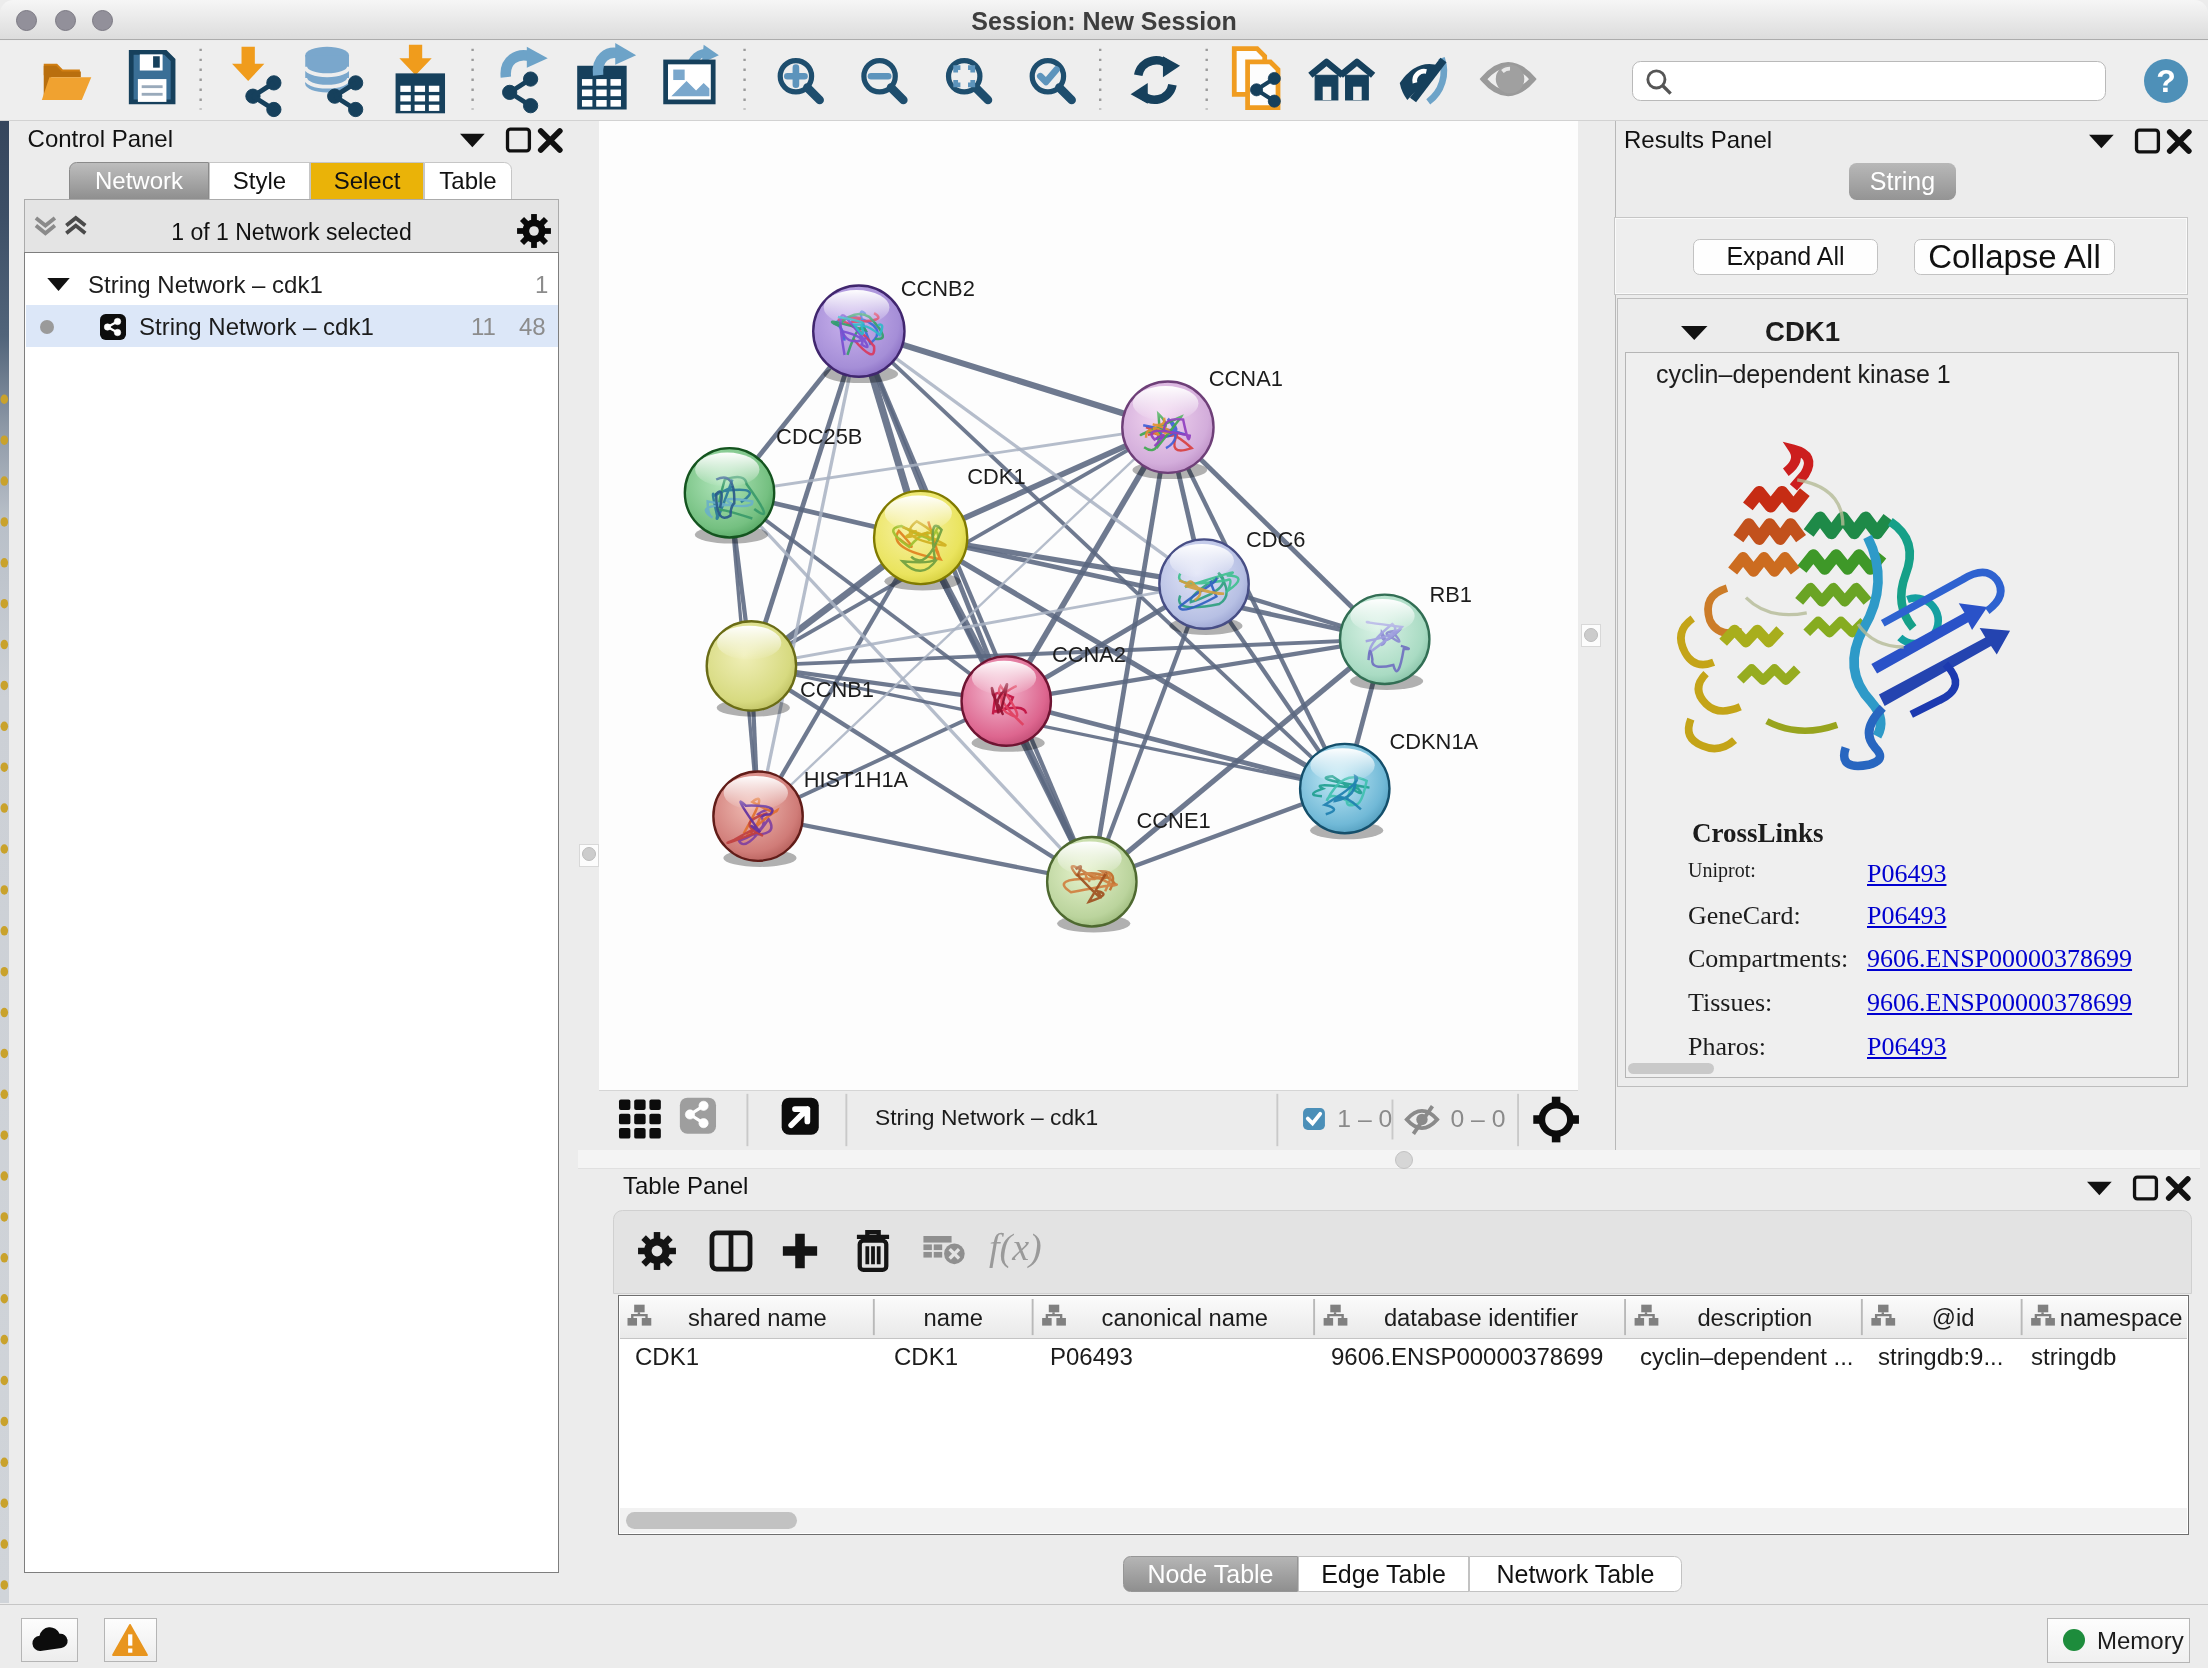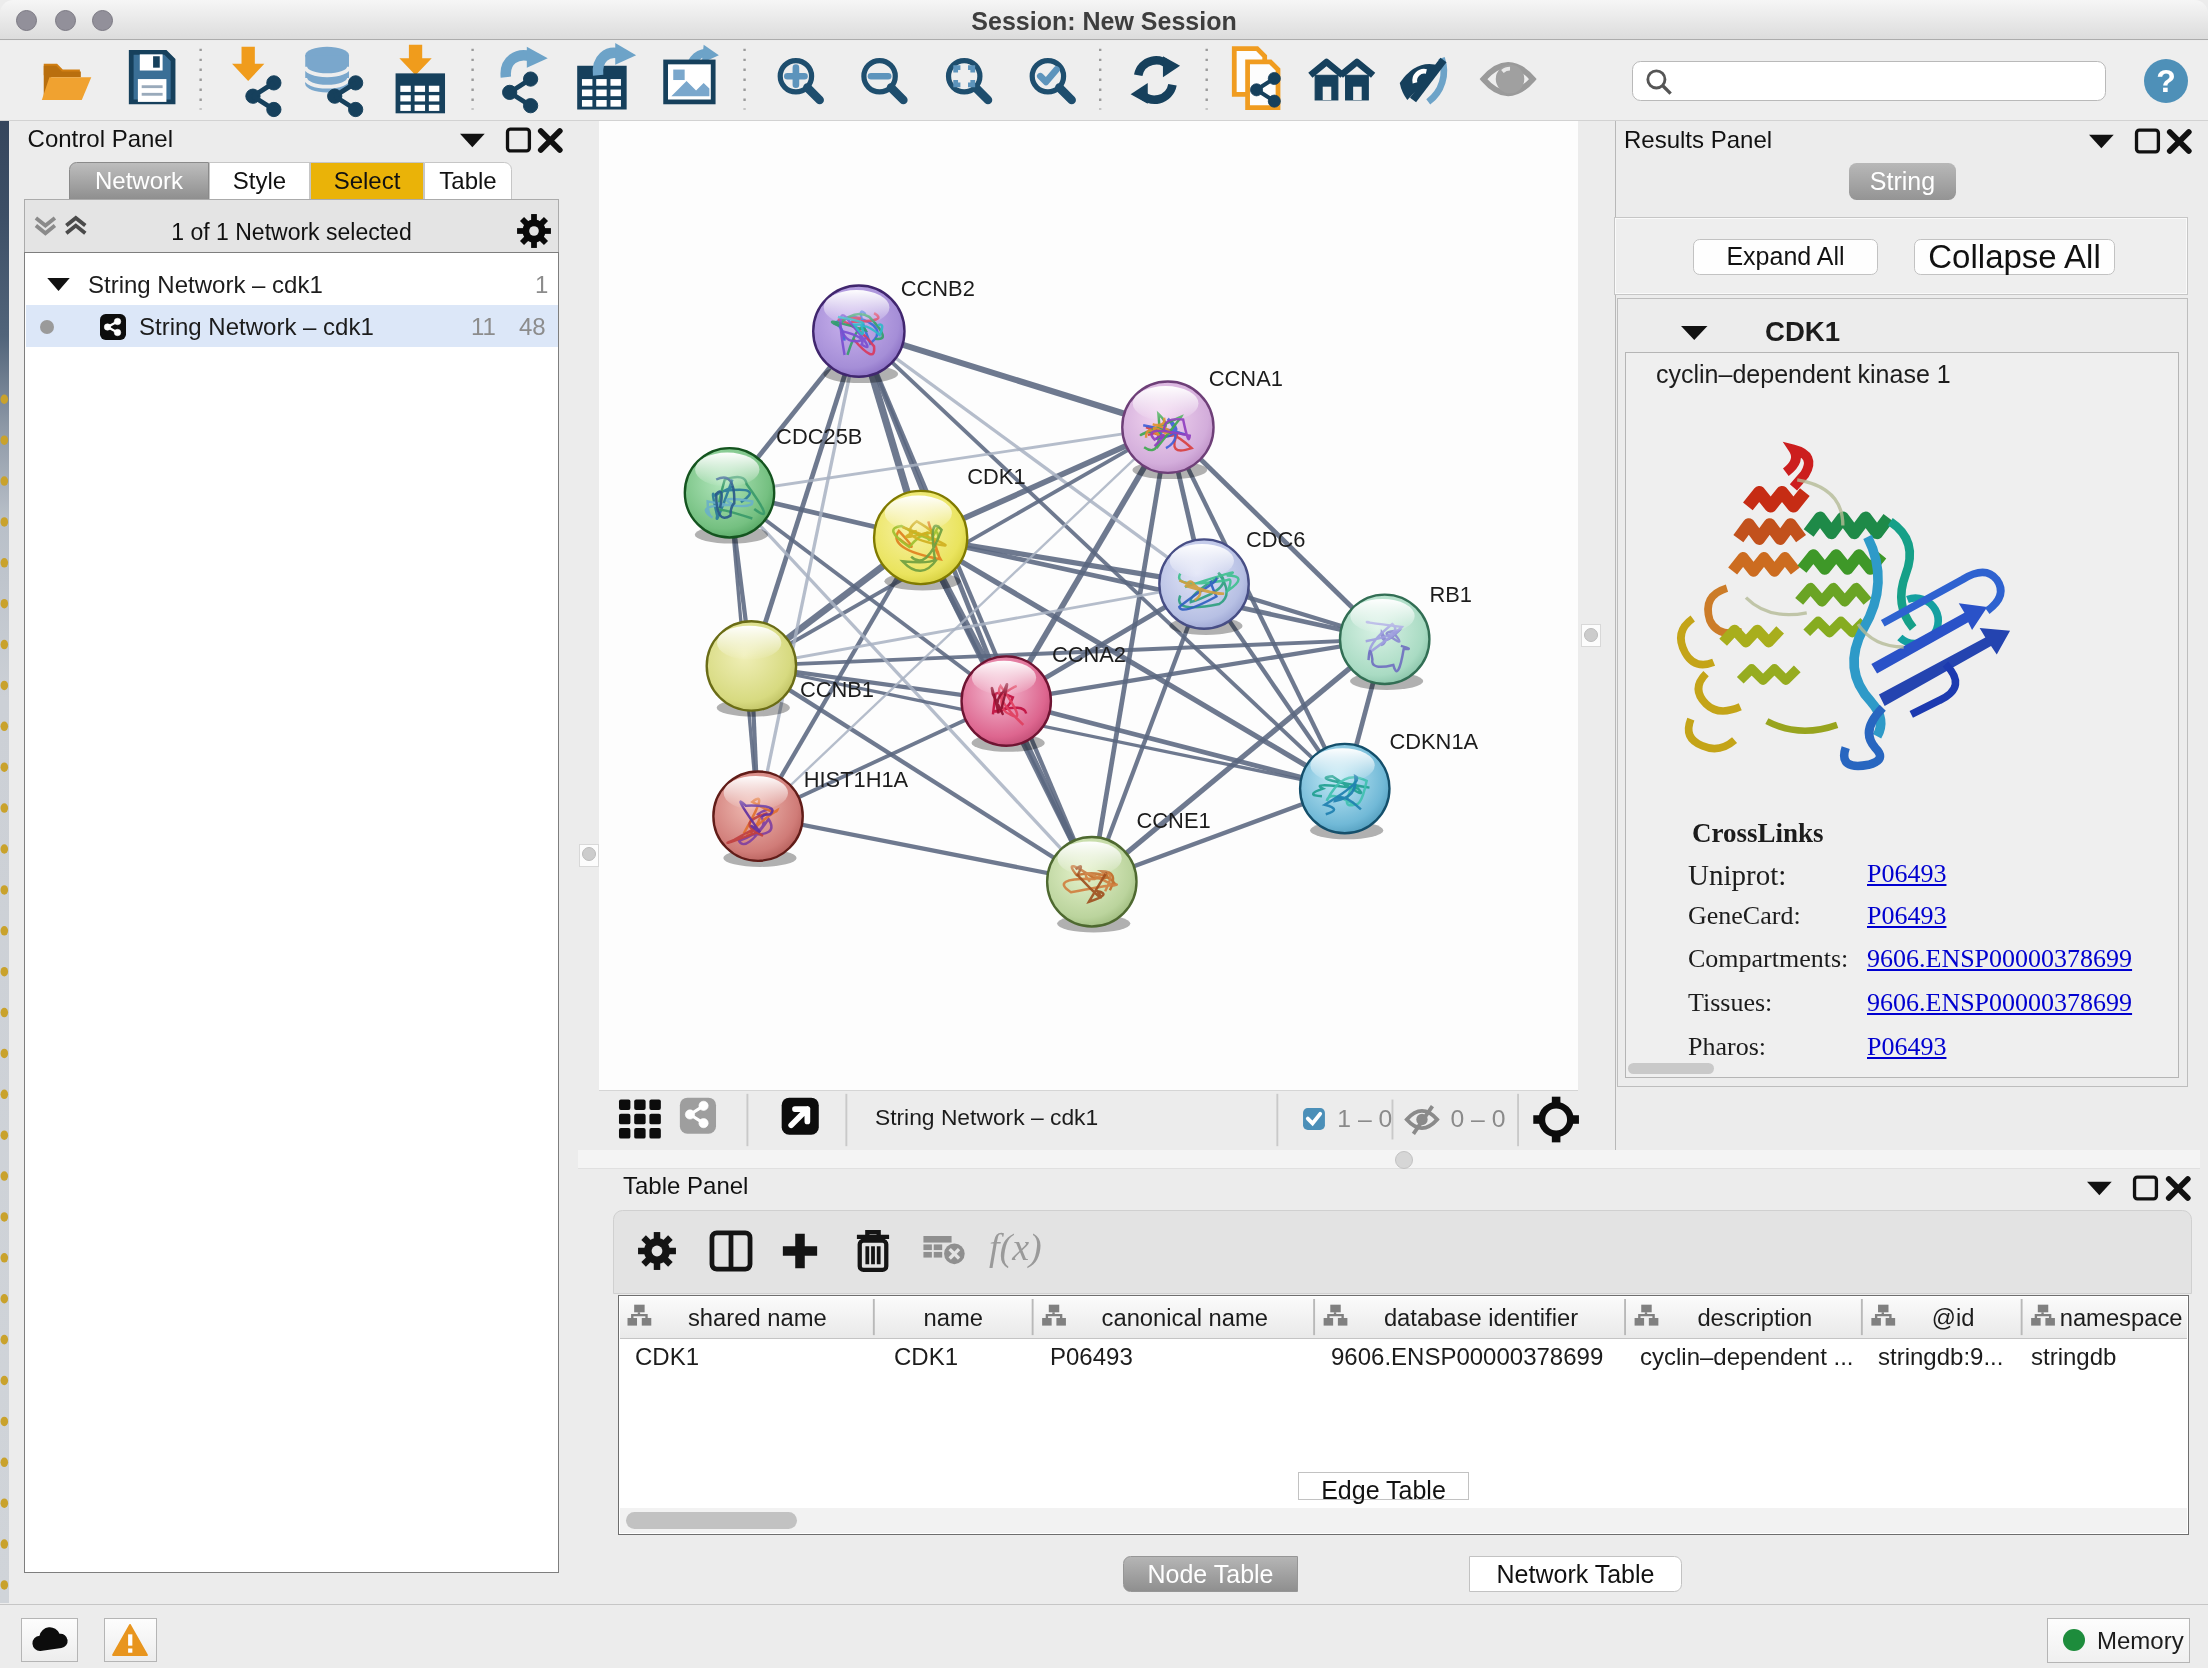--- a/index.html
+++ b/index.html
@@ -562,21 +562,21 @@
     <path d="M256,170 a24,24 0 1 1 -8,40" fill="none" stroke="#14a0a0" stroke-width="8"></path>
     <path d="M214,104 q24,48 -4,96 q-24,44 8,78 q16,18 6,36" fill="none" stroke="#2e9ac8" stroke-width="10"></path>
     <path d="M218,238 L316,184 L310,174 L340,178 L324,202 L320,194 L224,248 Z" fill="#2a52c8"></path>
     <path d="M226,270 L338,210 L332,200 L364,203 L350,228 L344,219 L232,282 Z" fill="#2444b0"></path>
     <path d="M340,182 q22,-16 10,-33 q-12,-15 -36,0 l-84,46" fill="none" stroke="#2e62d0" stroke-width="8"></path>
     <path d="M230,284 q-24,24 -8,42 q13,13 -7,18 q-32,6 -24,-18" fill="none" stroke="#2866c0" stroke-width="9"></path>
     <path d="M296,238 q24,24 -6,38 l-30,15" fill="none" stroke="#1c3ab0" stroke-width="8"></path>
     <path d="M140,44 q48,8 48,48 M86,168 q24,24 64,16 M204,196 q16,24 48,24" fill="none" stroke="#b4ba96" stroke-width="3.5" stroke-opacity="0.8"></path>
   </svg>
 <div class="tx" style="left:1692px;top:818px;font-size:27px;font-weight:bold;font-family:'Liberation Serif',serif;">CrossLinks</div>
-<div class="tx" style="left:1688px;top:859px;font-size:29px;font-family:'Liberation Serif',serif;text-align:right;">Uniprot:</div>
+<div class="tx" style="left:1688px;top:859px;font-size:20px;font-family:'Liberation Serif',serif;text-align:right;">Uniprot:</div>
 <div class="tx" style="left:1867px;top:859px;font-size:26px;font-family:'Liberation Serif',serif;color:#0000d0;text-decoration:underline;">P06493</div>
 <div class="tx" style="left:1688px;top:901px;font-size:26px;font-family:'Liberation Serif',serif;">GeneCard:</div>
 <div class="tx" style="left:1867px;top:901px;font-size:26px;font-family:'Liberation Serif',serif;color:#0000d0;text-decoration:underline;">P06493</div>
 <div class="tx" style="left:1688px;top:944px;font-size:26px;font-family:'Liberation Serif',serif;">Compartments:</div>
 <div class="tx" style="left:1867px;top:944px;font-size:26px;font-family:'Liberation Serif',serif;color:#0000d0;text-decoration:underline;">9606.ENSP00000378699</div>
 <div class="tx" style="left:1688px;top:988px;font-size:26px;font-family:'Liberation Serif',serif;">Tissues:</div>
 <div class="tx" style="left:1867px;top:988px;font-size:26px;font-family:'Liberation Serif',serif;color:#0000d0;text-decoration:underline;">9606.ENSP00000378699</div>
 <div class="tx" style="left:1688px;top:1032px;font-size:26px;font-family:'Liberation Serif',serif;">Pharos:</div>
 <div class="tx" style="left:1867px;top:1032px;font-size:26px;font-family:'Liberation Serif',serif;color:#0000d0;text-decoration:underline;">P06493</div>
 <div class="abs" style="left:1628px;top:1063px;width:86px;height:11.4px;background:#c9c9c9;border-radius:5.7px;"></div>
@@ -686,21 +686,21 @@
 <div class="tx" style="left:635px;top:1343px;font-size:24px;">CDK1</div>
 <div class="tx" style="left:894px;top:1343px;font-size:24px;">CDK1</div>
 <div class="tx" style="left:1050px;top:1343px;font-size:24px;">P06493</div>
 <div class="tx" style="left:1331px;top:1343px;font-size:24px;">9606.ENSP00000378699</div>
 <div class="tx" style="left:1640px;top:1343px;font-size:24px;">cyclin–dependent ...</div>
 <div class="tx" style="left:1878px;top:1343px;font-size:24px;">stringdb:9...</div>
 <div class="tx" style="left:2031px;top:1343px;font-size:24px;">stringdb</div>
 <div class="abs" style="left:620px;top:1508px;width:1567px;height:25px;background:#f2f2f2;"></div>
 <div class="abs" style="left:626px;top:1512px;width:171px;height:17px;background:#c2c2c2;border-radius:8.6px;"></div>
 <div class="abs" style="left:1123px;top:1556px;width:175px;height:36px;background:linear-gradient(#b5b5b5,#8f8f8f);border:1px solid #969696;border-radius:7.6px 0 0 7.6px;box-sizing:border-box;color:#fff;font-size:25px;text-align:center;line-height:34px;">Node Table</div>
-<div class="abs" style="left:1298px;top:1472px;width:171px;height:28px;background:#fff;border:1px solid #c2c2c2;box-sizing:border-box;font-size:25px;text-align:center;line-height:34px;color:#111;">Edge Table</div>
+<div class="abs" style="left:1298px;top:1556px;width:171px;height:36px;background:#fff;border:1px solid #c2c2c2;box-sizing:border-box;font-size:25px;text-align:center;line-height:34px;color:#111;">Edge Table</div>
 <div class="abs" style="left:1469px;top:1556px;width:213px;height:36px;background:#fff;border:1px solid #c2c2c2;border-radius:0 7.6px 7.6px 0;box-sizing:border-box;font-size:25px;text-align:center;line-height:34px;color:#111;">Network Table</div>
 <div class="abs" style="left:0;top:1604px;width:2208px;height:65px;background:#ececec;border-top:1.9px solid #c6c6c6;"></div>
 <div class="abs" style="left:21px;top:1618px;width:57px;height:44px;background:linear-gradient(#fdfdfd,#ededed);border:1.4px solid #b5b5b5;box-sizing:border-box;"></div>
 <svg class="abs" style="left:31px;top:1628px;" width="38" height="25" viewBox="0 0 40 26">
     <path d="M10,24 a8,8 0 0 1 -1,-16 a11,11 0 0 1 21,-2 a7.5,7.5 0 0 1 2,15 Z" fill="#0c0c0c"></path>
   </svg>
 <div class="abs" style="left:104px;top:1618px;width:53px;height:44px;background:linear-gradient(#fdfdfd,#ededed);border:1.4px solid #b5b5b5;box-sizing:border-box;"></div>
 <svg class="abs" style="left:112px;top:1624px;" width="36" height="32" viewBox="0 0 38 34">
     <path d="M19,1 L37,33 H1 Z" fill="#e8951e" stroke="#e8951e" stroke-width="2" stroke-linejoin="round"></path>
     <rect x="17" y="11" width="4.5" height="12" fill="#fff"></rect>

